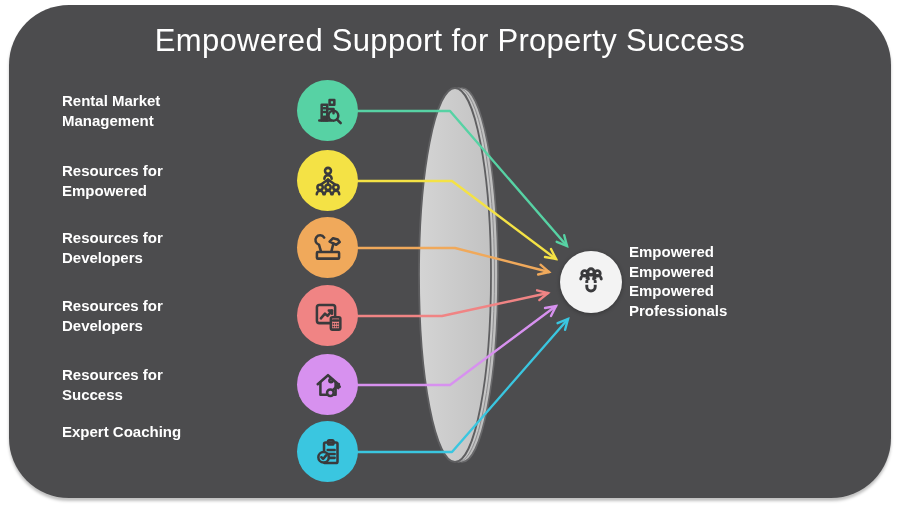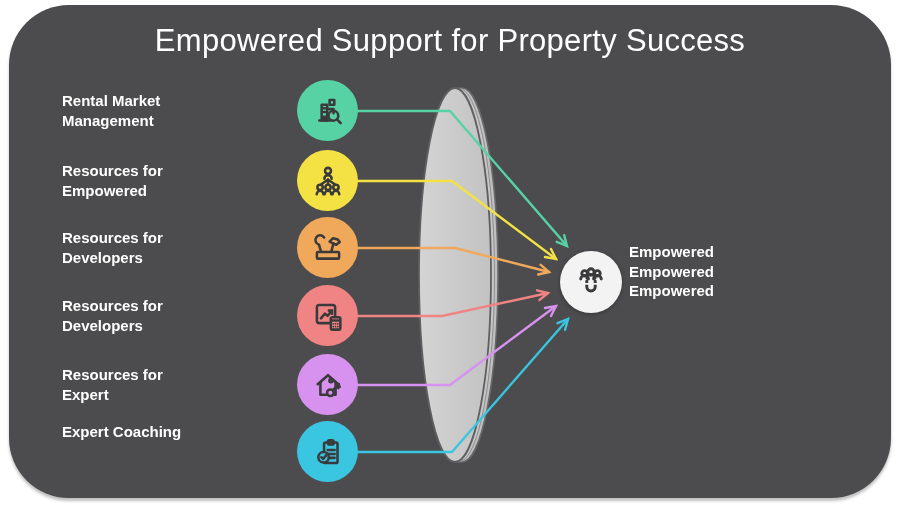--- a/index.html
+++ b/index.html
@@ -137,21 +137,21 @@
       <circle class="ic-dot" cx="16.8" cy="16.9" r="0.55"></circle>
       <circle class="ic-dot" cx="18.2" cy="16.9" r="0.55"></circle>
       <circle class="ic-dot" cx="15.4" cy="18.7" r="0.55"></circle>
       <circle class="ic-dot" cx="16.8" cy="18.7" r="0.55"></circle>
       <circle class="ic-dot" cx="18.2" cy="18.7" r="0.55"></circle>
     </svg>
   </div>
 
   <div class="item-label" style="top:354px">
     <span>Resources for</span>
-    <span>Expert</span>
+    <span>Success</span>
   </div>
   <div class="badge" style="top: 354px; --accent: #d791ef;">
     <svg viewBox="0 0 24 24">
       <path class="ic" d="M5.5,11.5 L12,5.8 L18.5,11.5"></path>
       <path class="ic" d="M7.2,10.4 V18.2 H16.8 V10.4"></path>
       <circle class="ic" cx="13.9" cy="9.2" r="1.05"></circle>
       <path class="ic" d="M15.1,15.3 L18.9,11.4 M17.4,12.9 l1.1,1.1 M18.3,12 l1.1,1.1"></path>
       <circle class="ic-fill" cx="13.5" cy="16.9" r="2.1"></circle>
     </svg>
   </div>
@@ -179,14 +179,15 @@
       <path class="ic" d="M9.8,10 a2.2,2.1 0 0 1 4.4,0" stroke-width="1.3"></path>
       <path class="ic" d="M13.4,10.4 a2.1,2 0 0 1 4.2,0" stroke-width="1.3"></path>
       <path class="ic" d="M9.7,11.6 V14.6 a2.3,2.3 0 0 0 4.6,0 V11.6" stroke-width="2.5"></path>
       <path d="M8.3,13 h2.7 M13,13 h2.7" stroke="#f3f3f3" stroke-width="0.9" fill="none"></path>
     </svg>
   </div>
   <div class="target-label">
     <div>Empowered</div>
     <div>Empowered</div>
     <div>Empowered</div>
+    <div>Professionals</div>
   </div>
 </div>
 
 </body></html>

